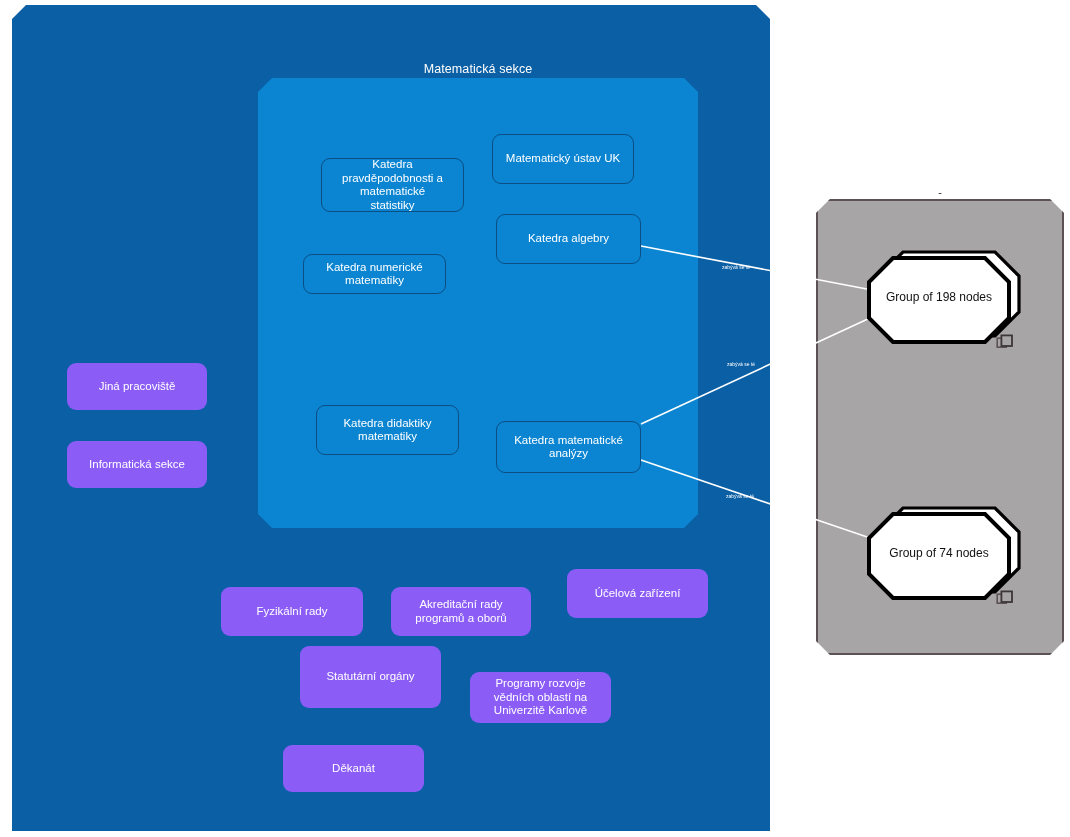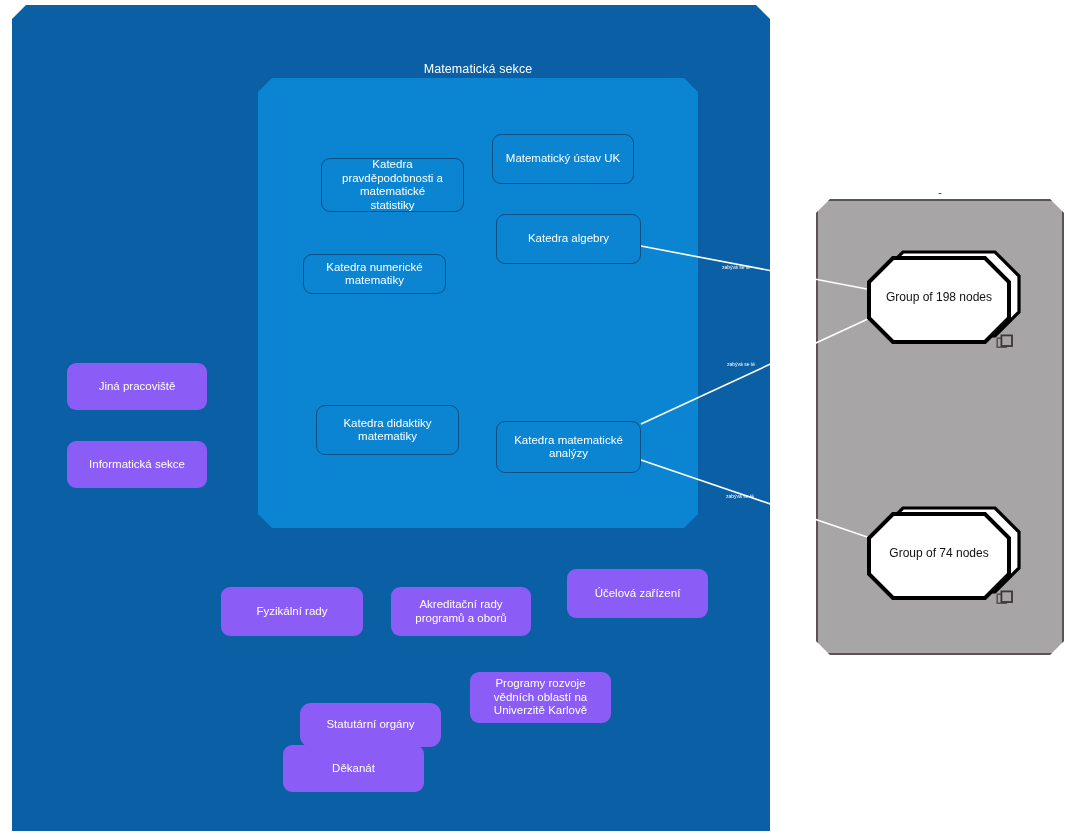--- a/index.html
+++ b/index.html
@@ -180,21 +180,21 @@
       <div class="node on-light" style="left: 316px; top: 405px; width: 143px; height: 50px;">Katedra didaktiky
 matematiky</div>
       <div class="node on-light" style="left: 496px; top: 421px; width: 145px; height: 52px;">Katedra matematické
 analýzy</div>
       <div class="node on-dark" style="left: 67px; top: 341px; width: 140px; height: 47px;">Jiná pracoviště</div>
       <div class="node on-dark" style="left: 67px; top: 419px; width: 140px; height: 47px;">Informatická sekce</div>
       <div class="node on-dark" style="left: 221px; top: 565px; width: 142px; height: 49px;">Fyzikální rady</div>
       <div class="node on-dark" style="left: 391px; top: 565px; width: 140px; height: 49px;">Akreditační rady
 programů a oborů</div>
       <div class="node on-dark" style="left: 567px; top: 547px; width: 141px; height: 49px;">Účelová zařízení</div>
-      <div class="node on-dark" style="left: 300px; top: 681px; width: 141px; height: 44px; border-radius: 11px;">Statutární orgány</div>
+      <div class="node on-dark" style="left: 300px; top: 624px; width: 141px; height: 62px;">Statutární orgány</div>
       <div class="node on-dark" style="left: 470px; top: 650px; width: 141px; height: 51px;">Programy rozvoje
 vědních oblastí na
 Univerzitě Karlově</div>
       <div class="node on-dark" style="left: 283px; top: 723px; width: 141px; height: 47px;">Děkanát</div>
       <div class="octa-node" style="left: 869px; top: 252px; width: 140px; height: 84px;">
         <svg width="154" height="98" viewBox="0 0 154 98">
           <polygon points="24,0 116,0 140,24 140,60 116,84 24,84 0,60 0,24" transform="translate(10,0)" fill="#ffffff" stroke="#000000" stroke-width="3.2"></polygon>
           <polygon points="24,0 116,0 140,24 140,60 116,84 24,84 0,60 0,24" transform="translate(0,6)" fill="#ffffff" stroke="#000000" stroke-width="4"></polygon>
         </svg>
         <div class="octa-label" style="height: 90px;">Group of 198 nodes</div>

